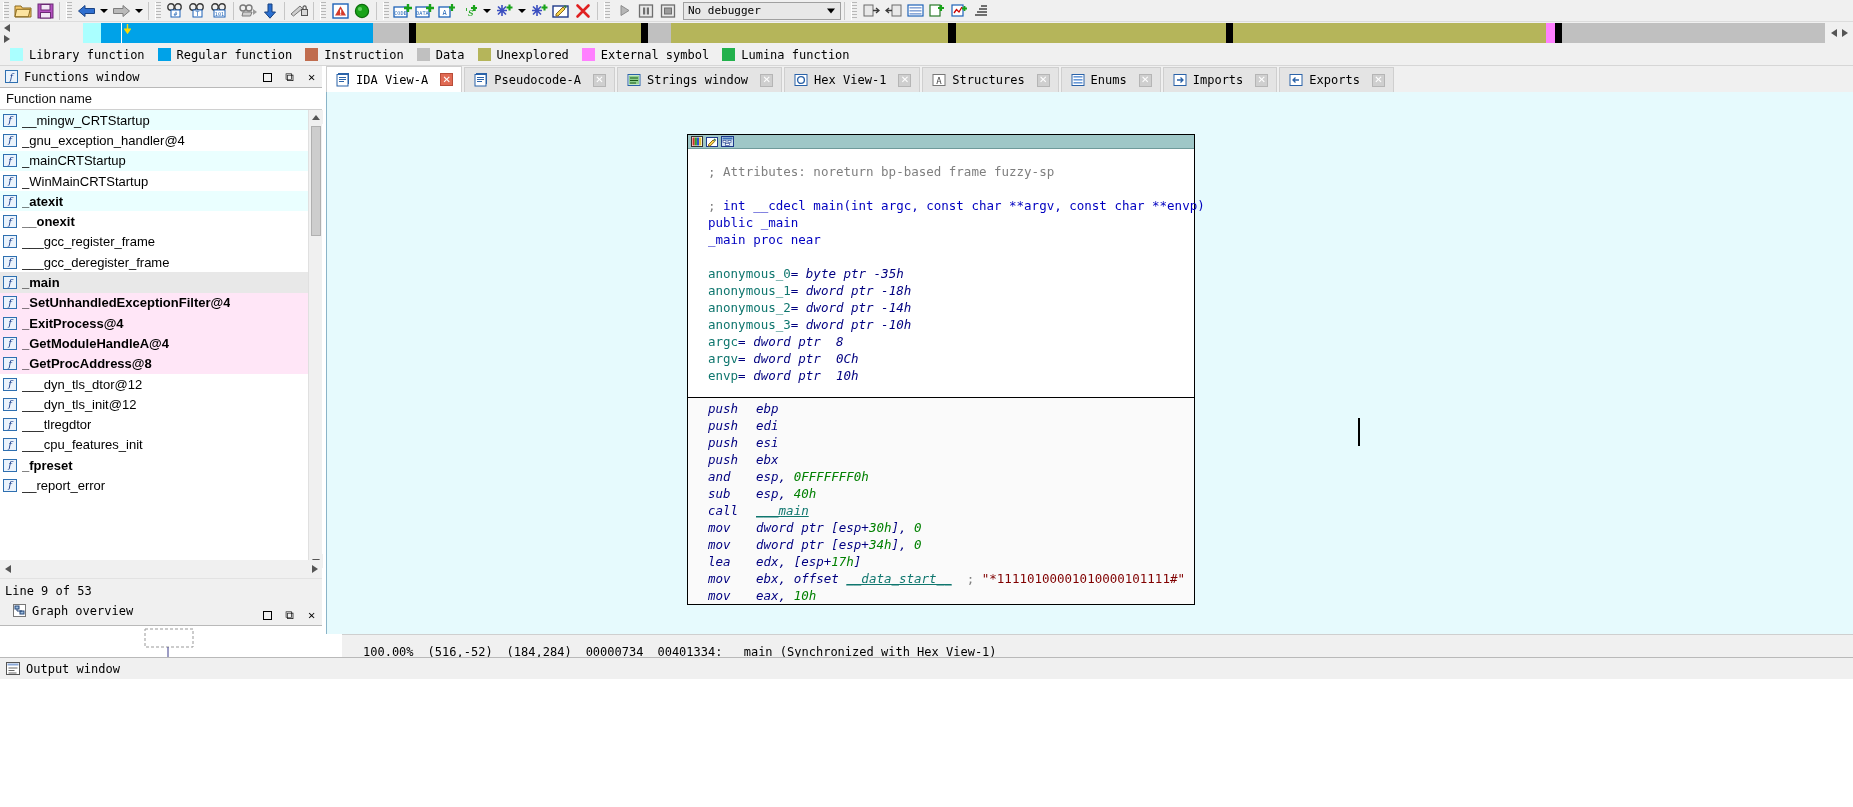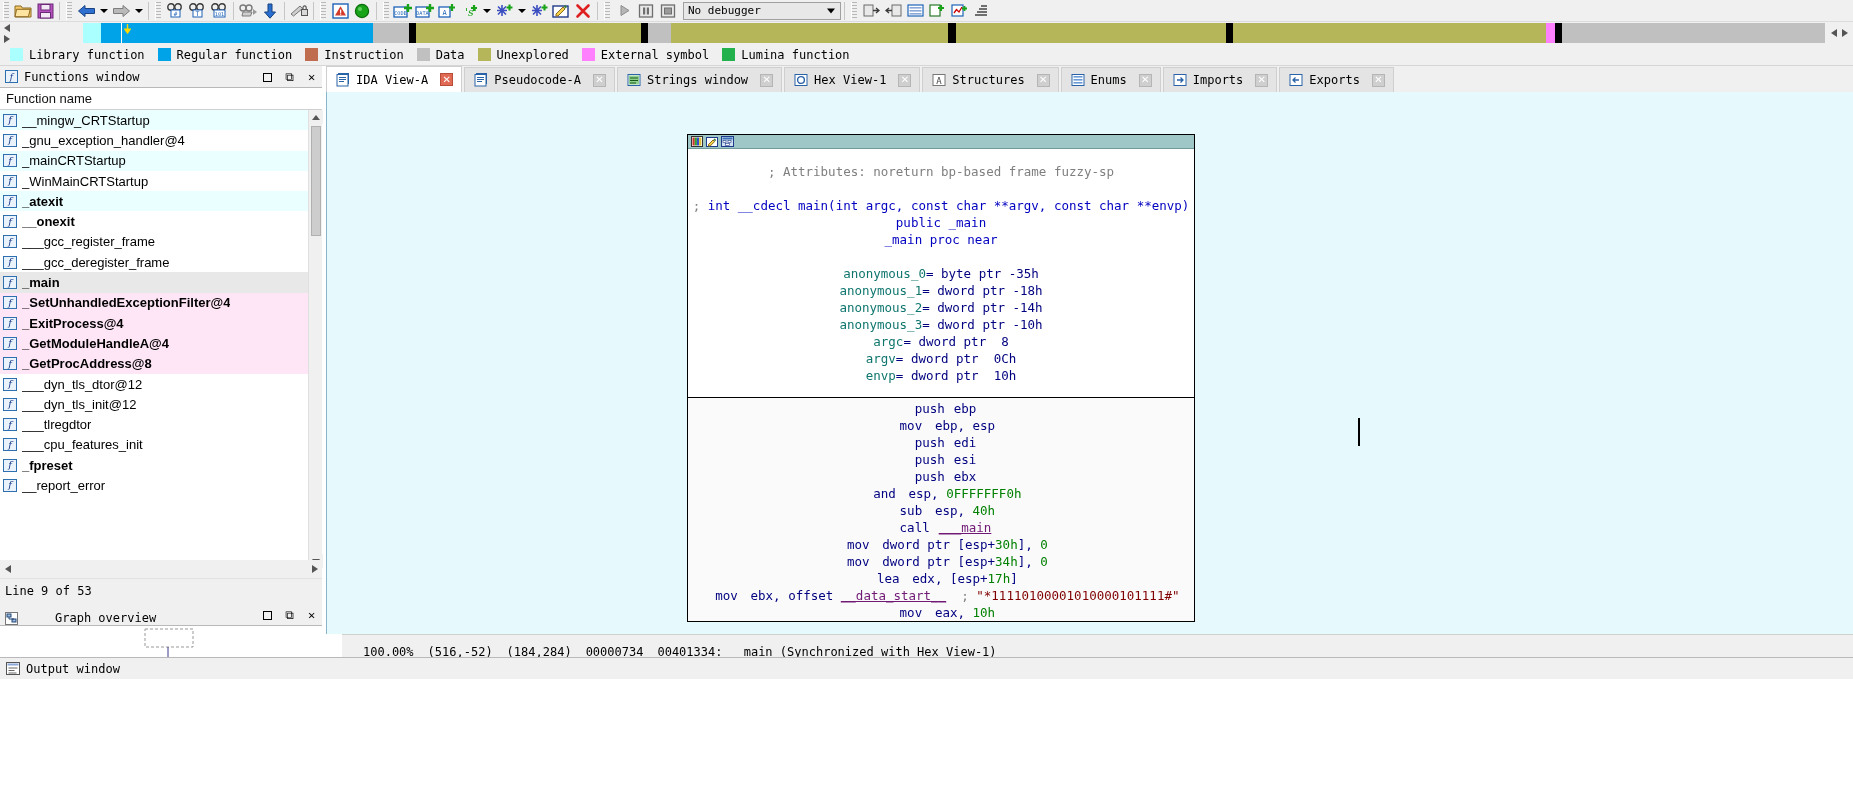--- a/index.html
+++ b/index.html
@@ -141,24 +141,23 @@
 
   .lineinfo {
     position:absolute; left:0; top:512px; width:322px; height:24px;
     background:#f0f0f0; display:flex; align-items:center; padding-left:5px;
     font-family:"DejaVu Sans Mono", monospace; font-size:12px;
     border-top:1px solid #e2e2e2;
   }
 
   .graph-ov-title {
     position:absolute; left:0; top:538px; width:322px; height:22px;
-    background:#f0f0f0; display:flex; align-items:flex-end; padding-left:5px;
+    background:#f0f0f0; display:flex; align-items:flex-start; padding-left:13px;
     font-family:"DejaVu Sans Mono", monospace; font-size:12px;
     border-bottom:1px solid #b9b9b9;
-    gap:31px;
   }
   .graph-ov {
     position:absolute; left:0; top:560px; width:322px; height:115px;
     background:#ffffff;
   }
 
   
   .tabbar {
     position:absolute; left:326px; top:66px; width:1527px; height:26px;
     background:#f0f0f0; display:flex; align-items:flex-end;
@@ -194,30 +193,30 @@
   }
   .node-head {
     height:14px; background:#9fc7c7; display:flex; align-items:center;
     padding-left:3px; gap:3px; border-bottom:1px solid #6f9a9a;
   }
   .nh-icon { width:12px; height:11px; flex:0 0 auto; }
   .node-body {
     font-family:"DejaVu Sans Mono", monospace; font-size:12.5px;
     line-height:17px; padding:14px 0 0 0;
   }
-  .asm-line { white-space:pre; padding-left:0; height:17px;text-align:center; }
+  .asm-line { white-space:pre; padding-left:20px; height:17px; }
   .asm-block { border-top:1px solid #000; margin-top:13px; padding-top:2px; background:#fafafa; }
   .mn { display:inline-block; width:48px; }
   .c-cmt { color:#7f7f7f; }
   .c-kw  { color:#0000c0; }
   .c-num { color:#008000; }
   .c-str { color:#800000; }
-  .c-blu { color:#701a75; }
+  .c-blu { color:#0f766e; }
   .c-grn { color:#0f766e; }
-  .c-dkb { color:#000080; }
+  .c-dkb { color:#000080;font-style:italic; }
 
   
   .view-status {
     position:absolute; left:326px; top:634px; width:1527px; height:34px;
     background:#f0f0f0; display:flex; align-items:center; padding-left:21px;
     font-family:"DejaVu Sans Mono", monospace; font-size:12px;
     border-top:1px solid #cfcfcf;
     margin-left:16px;
   }
   .vs-seg { margin-right:14px; white-space:nowrap; }
@@ -827,21 +826,20 @@
             <div class="asm-line"><span class="c-grn">anonymous_0</span><span class="c-dkb">= byte ptr -35h</span></div>
             <div class="asm-line"><span class="c-grn">anonymous_1</span><span class="c-dkb">= dword ptr -18h</span></div>
             <div class="asm-line"><span class="c-grn">anonymous_2</span><span class="c-dkb">= dword ptr -14h</span></div>
             <div class="asm-line"><span class="c-grn">anonymous_3</span><span class="c-dkb">= dword ptr -10h</span></div>
             <div class="asm-line"><span class="c-grn">argc</span><span class="c-dkb">= dword ptr  8</span></div>
             <div class="asm-line"><span class="c-grn">argv</span><span class="c-dkb">= dword ptr  0Ch</span></div>
             <div class="asm-line"><span class="c-grn">envp</span><span class="c-dkb">= dword ptr  10h</span></div>
           </div>
         <div class="asm-block" id="asm-instrs">
             <div class="asm-line"><span class="mn c-dkb">push</span><span class="c-dkb">ebp</span></div>
-            <div class="asm-line"><span class="mn c-dkb">mov</span><span class="c-dkb">ebp, esp</span></div>
             <div class="asm-line"><span class="mn c-dkb">push</span><span class="c-dkb">edi</span></div>
             <div class="asm-line"><span class="mn c-dkb">push</span><span class="c-dkb">esi</span></div>
             <div class="asm-line"><span class="mn c-dkb">push</span><span class="c-dkb">ebx</span></div>
             <div class="asm-line"><span class="mn c-dkb">and</span><span class="c-dkb">esp, <span class="c-num">0FFFFFFF0h</span></span></div>
             <div class="asm-line"><span class="mn c-dkb">sub</span><span class="c-dkb">esp, <span class="c-num">40h</span></span></div>
             <div class="asm-line"><span class="mn c-dkb">call</span><span class="c-dkb"><span class="c-blu" style="text-decoration:underline">___main</span></span></div>
             <div class="asm-line"><span class="mn c-dkb">mov</span><span class="c-dkb">dword ptr [esp+<span class="c-num">30h</span>], <span class="c-num">0</span></span></div>
             <div class="asm-line"><span class="mn c-dkb">mov</span><span class="c-dkb">dword ptr [esp+<span class="c-num">34h</span>], <span class="c-num">0</span></span></div>
             <div class="asm-line"><span class="mn c-dkb">lea</span><span class="c-dkb">edx, [esp+<span class="c-num">17h</span>]</span></div>
             <div class="asm-line"><span class="mn c-dkb">mov</span><span class="c-dkb"><span class="c-dkb">ebx, offset </span><span class="c-blu" style="text-decoration:underline">__data_start__</span></span><span class="c-cmt">  ; </span><span class="c-str">"*11110100001010000101111#"</span></div>

